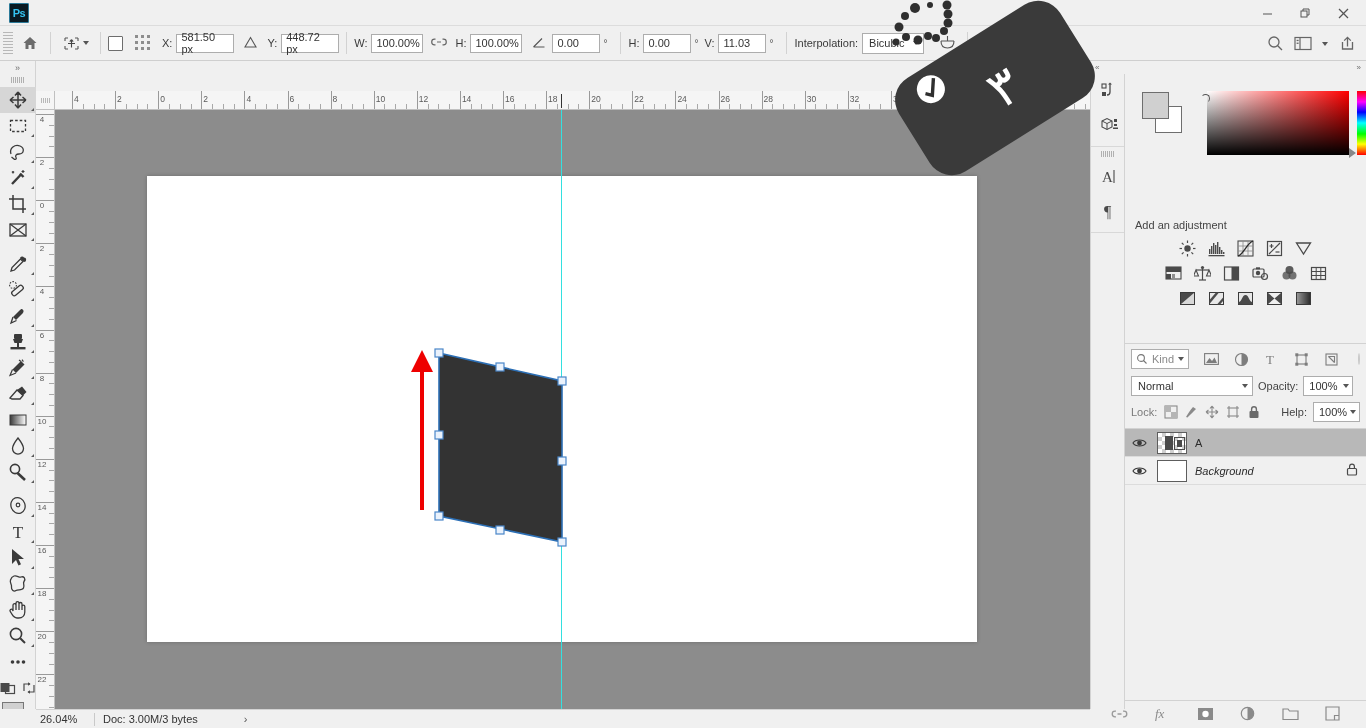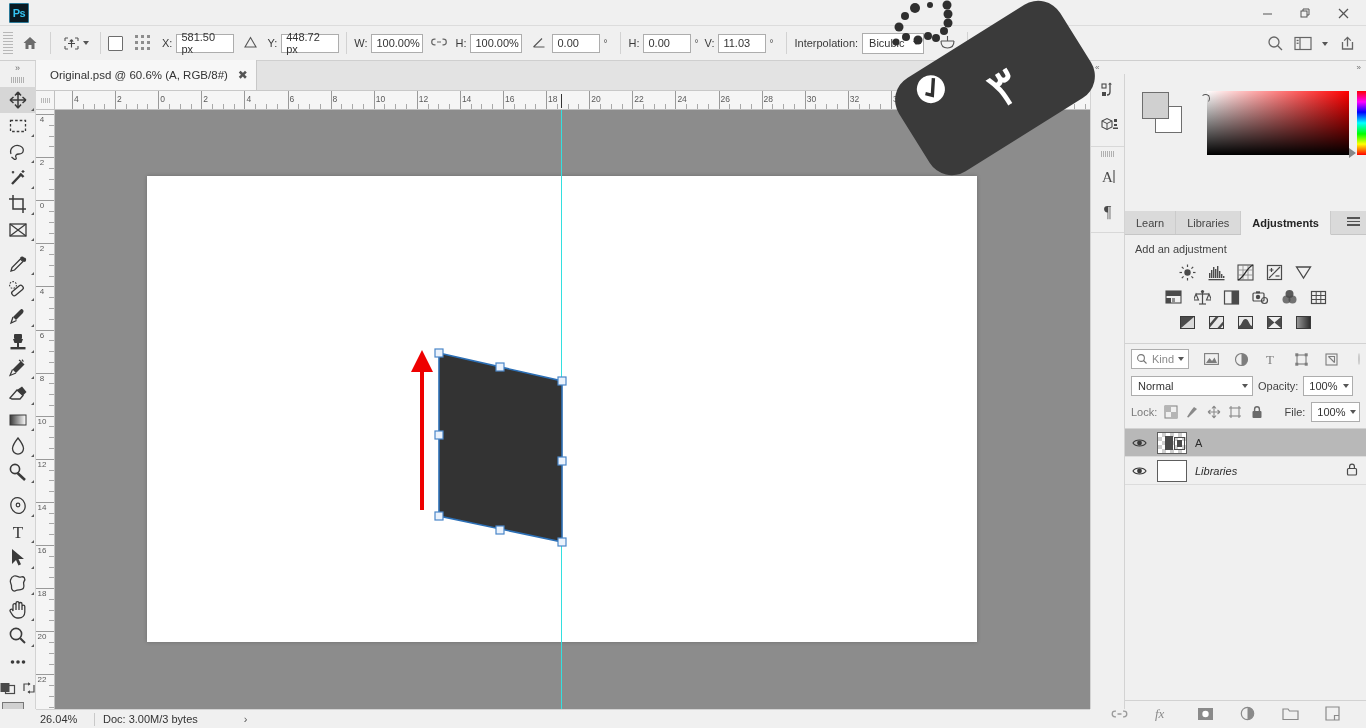--- a/index.html
+++ b/index.html
@@ -565,26 +565,20 @@
               <path d="M6 1.2 L8.6 3 L6 4.8 Z M8 12.8 L5.4 11 L8 9.2 Z" fill="#4a4a4a"></path>
             </svg></span>
         </div>
       </div>
     <div class="swatches">
       <div class="sw-back" style="background: rgb(255, 255, 255);"></div>
       <div class="sw-fore" style="background: rgb(208, 208, 208);"></div>
     </div>
   </div>
 
-  <div class="tabstrip">
-    <div class="doctab">
-      <span>Original.psd @ 60.6% (A, RGB/8#)</span>
-      <span class="tabclose">✖</span>
-    </div>
-  </div>
 
   <div class="ruler-corner">
     <div style="width:9px;height:5px;margin:7px auto 0 auto;background:repeating-linear-gradient(to right,#b8b8b8 0 1px,transparent 1px 2px)"></div>
   </div>
   <div class="ruler-h" id="ruler-h">
       <div class="rtick" style="left: 17px; top: 0px; width: 1px; height: 19px; background: rgb(154, 154, 154);"></div>
       <div class="rnum" style="left: 19px; top: 4px;">4</div>
       <div class="rtick" style="left: 27.775px; top: 13px; width: 1px; height: 6px; background: rgb(168, 168, 168);"></div>
       <div class="rtick" style="left: 38.55px; top: 13px; width: 1px; height: 6px; background: rgb(168, 168, 168);"></div>
       <div class="rtick" style="left: 49.325px; top: 13px; width: 1px; height: 6px; background: rgb(168, 168, 168);"></div>
@@ -855,26 +849,20 @@
         <div class="cp-f" style="background: rgb(208, 208, 208);"></div>
       </div>
       <div class="cp-field" style="background:linear-gradient(to top, #000 0%, rgba(0,0,0,0) 100%), linear-gradient(to right, #fff 0%, #ff0000 100%);"></div>
       <div class="cp-strip" style="background:linear-gradient(to bottom,#f00 0%,#f0f 17%,#00f 33%,#0ff 50%,#0f0 67%,#ff0 83%,#f00 100%);"></div>
       <div style="position:absolute;left:76px;top:20px;width:9px;height:9px;border:1.3px solid #555;border-radius:50%;border-left-color:transparent;border-bottom-color:transparent;"></div>
       <div style="position:absolute;left:224px;top:74px;width:0;height:0;border-top:5px solid transparent;border-bottom:5px solid transparent;border-left:7px solid #888;"></div>
     </div>
   </div>
 
   <div class="panel" style="top:211px;">
-    <div class="panel-tabs" id="adj-tabs">
-      <div class="ptab">Learn</div>
-        <div class="ptab">Libraries</div>
-        <div class="ptab active">Adjustments</div>
-        <div class="pmenu"></div>
-    </div>
     <div class="adj-body">
       <div class="adj-title">Add an adjustment</div>
       <div class="adj-row">
         <div class="adj-ico">
           <svg width="17" height="17" viewBox="0 0 17 17">
               <circle cx="8.5" cy="8.5" r="3.2" fill="#4a4a4a"></circle>
           <g stroke="#4a4a4a" stroke-width="1.2">
                 <line x1="8.5" y1="0.5" x2="8.5" y2="3"></line>
                 <line x1="8.5" y1="14" x2="8.5" y2="16.5"></line>
                 <line x1="0.5" y1="8.5" x2="3" y2="8.5"></line>
@@ -1103,21 +1091,21 @@
             <rect x="3" y="3" width="8" height="8" fill="none" stroke="#8a8a8a" stroke-width="1.1"></rect>
             <path d="M1 3 h2 M11 3 h2 M1 11 h2 M11 11 h2 M3 1 v2 M3 11 v2 M11 1 v2 M11 11 v2" stroke="#8a8a8a" stroke-width="1.1"></path>
           </svg>
       </div>
       <div class="lock-ico">
         <svg width="14" height="14" viewBox="0 0 14 14">
             <rect x="2.5" y="6" width="9" height="7" rx="1" fill="#6a6a6a"></rect>
             <path d="M4.6 6 V4.2 a2.4 2.4 0 0 1 4.8 0 V6" fill="none" stroke="#6a6a6a" stroke-width="1.4"></path>
           </svg>
       </div>
-      <span class="opa-lbl" style="margin-left:14px">File:</span>
+      <span class="opa-lbl" style="margin-left:14px">Help:</span>
       <div class="opa-box">
         <span>100%</span>
         <span class="caret"></span>
       </div>
     </div>
 
     <div class="layer-list" id="layer-list">
         <div class="layer-row selected">
           <span class="eye">
             <svg width="15" height="12" viewBox="0 0 15 12">
@@ -1136,21 +1124,21 @@
         <div class="layer-row">
           <span class="eye">
             <svg width="15" height="12" viewBox="0 0 15 12">
               <path d="M1 6 C3.5 2 11.5 2 14 6 C11.5 10 3.5 10 1 6 Z" fill="none" stroke="#3a3a3a" stroke-width="1.2"></path>
               <circle cx="7.5" cy="6" r="2.4" fill="#3a3a3a"></circle>
             </svg>
           </span>
           <span class="thumb">
             <div style="position:absolute;inset:0;background:#fff"></div>
           </span>
-          <span class="layer-name italic">Libraries</span>
+          <span class="layer-name italic">Background</span>
           <span><svg width="12" height="13" viewBox="0 0 12 13">
               <rect x="1.5" y="5.5" width="9" height="6.5" rx="1" fill="none" stroke="#4a4a4a" stroke-width="1.2"></rect>
               <path d="M3.6 5.5 V3.6 a2.4 2.4 0 0 1 4.8 0 V5.5" fill="none" stroke="#4a4a4a" stroke-width="1.2"></path>
             </svg></span>
         </div>
       </div>
   </div>
 
   <div class="lay-bottom">
     <div>

